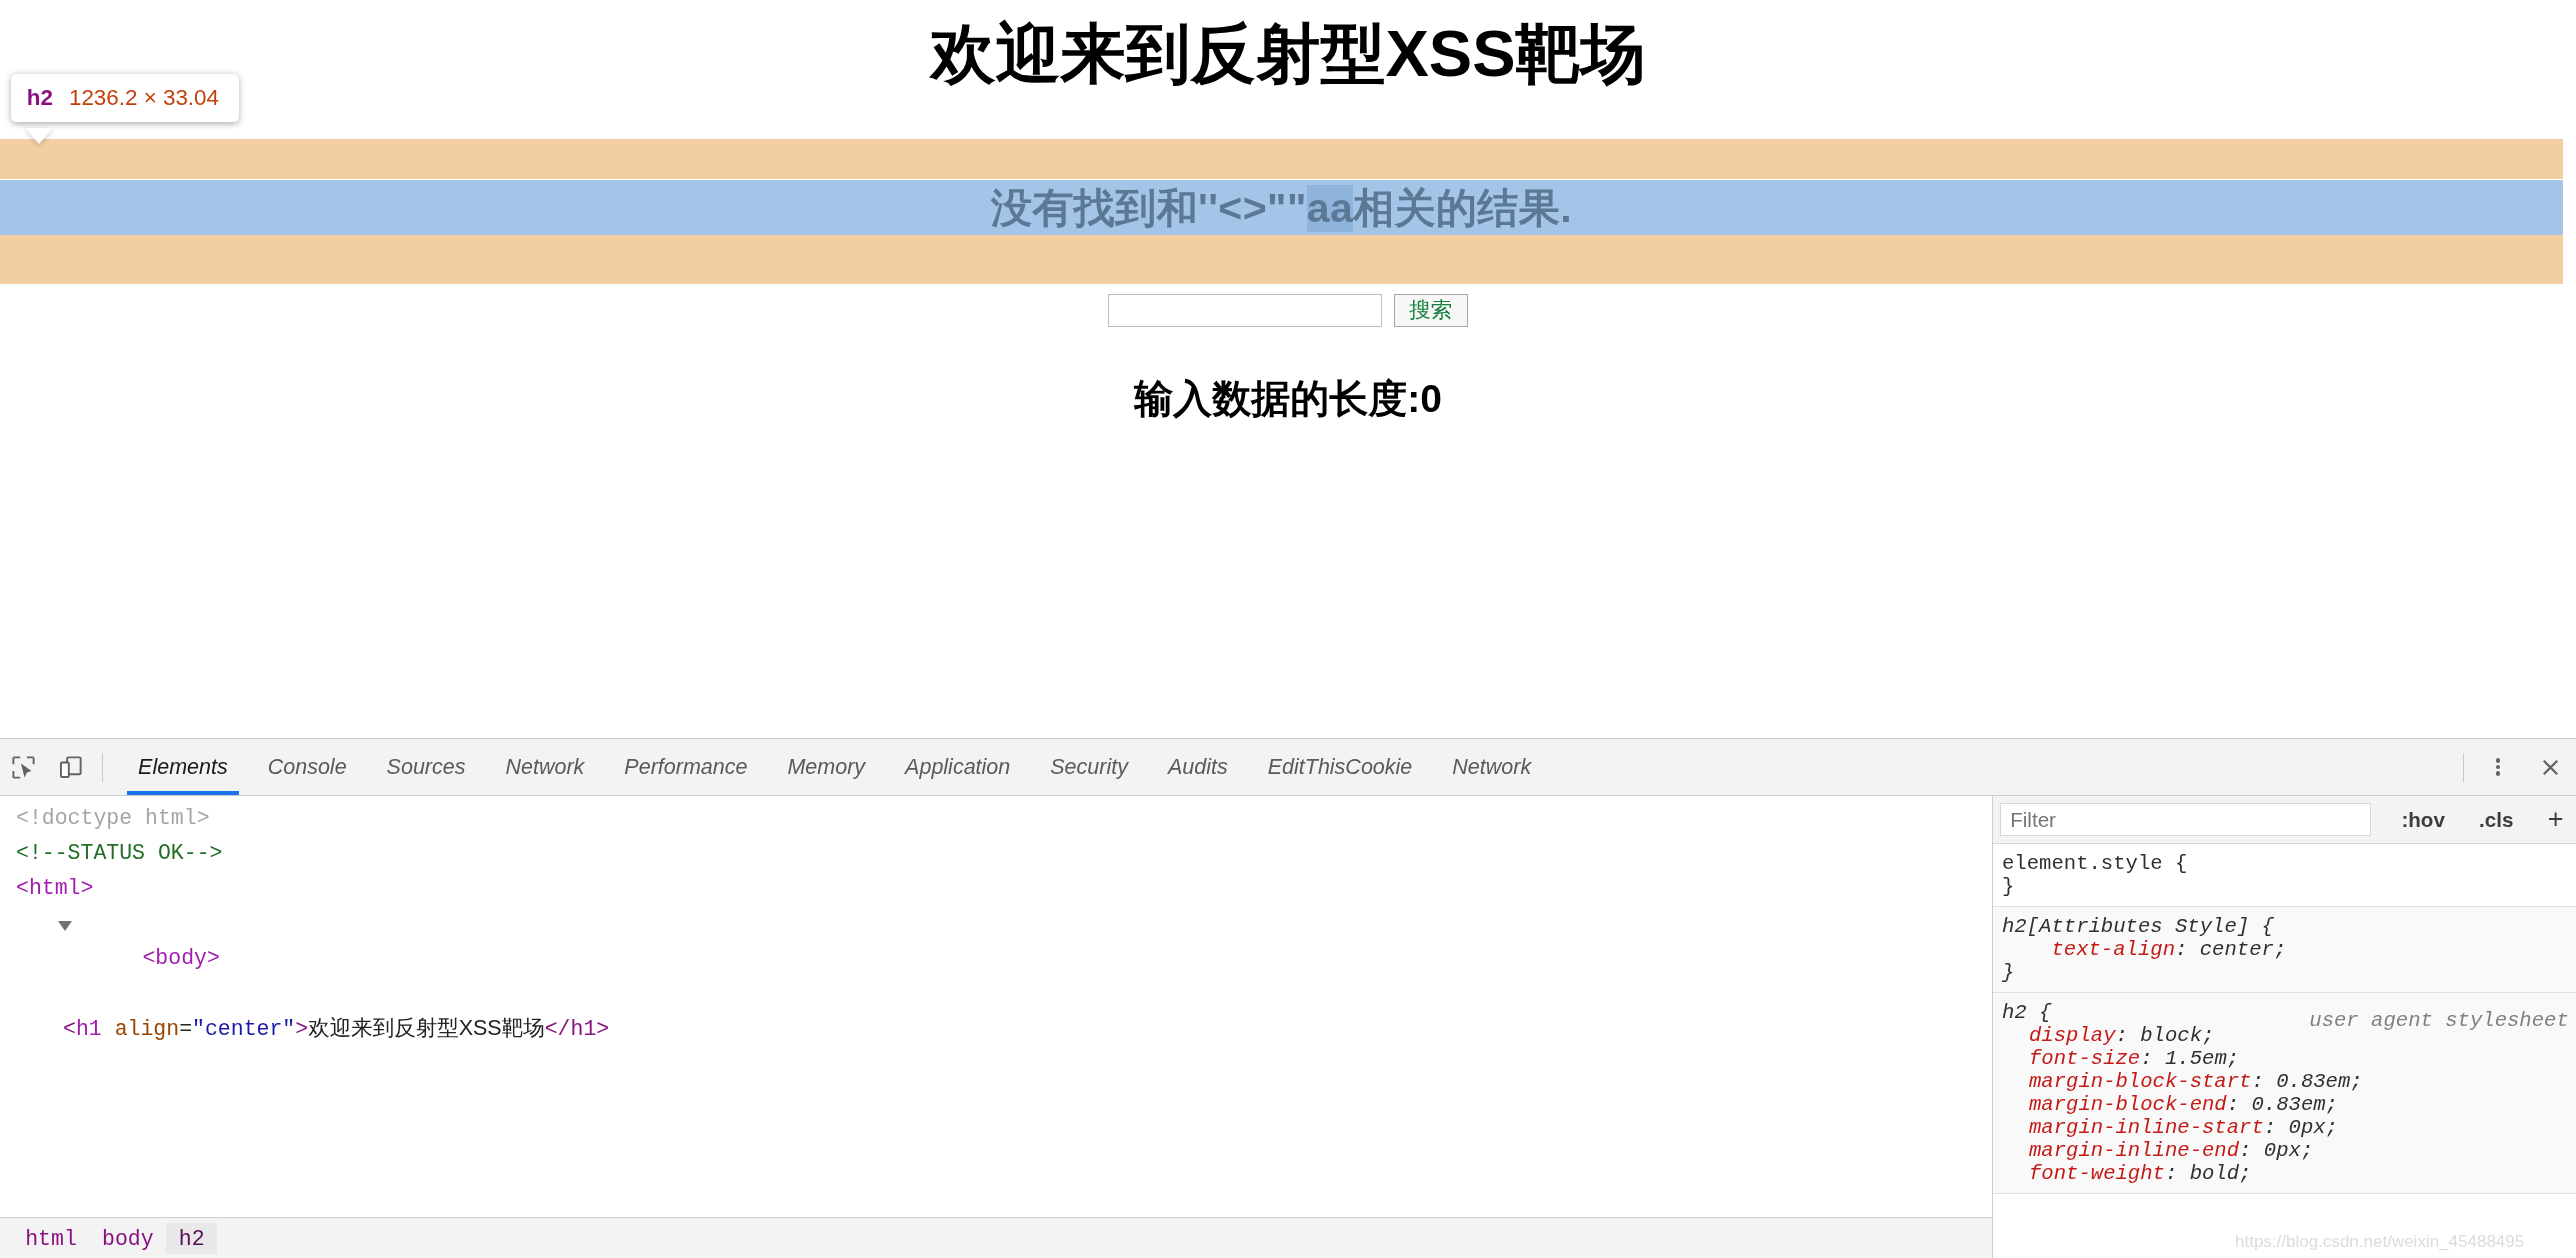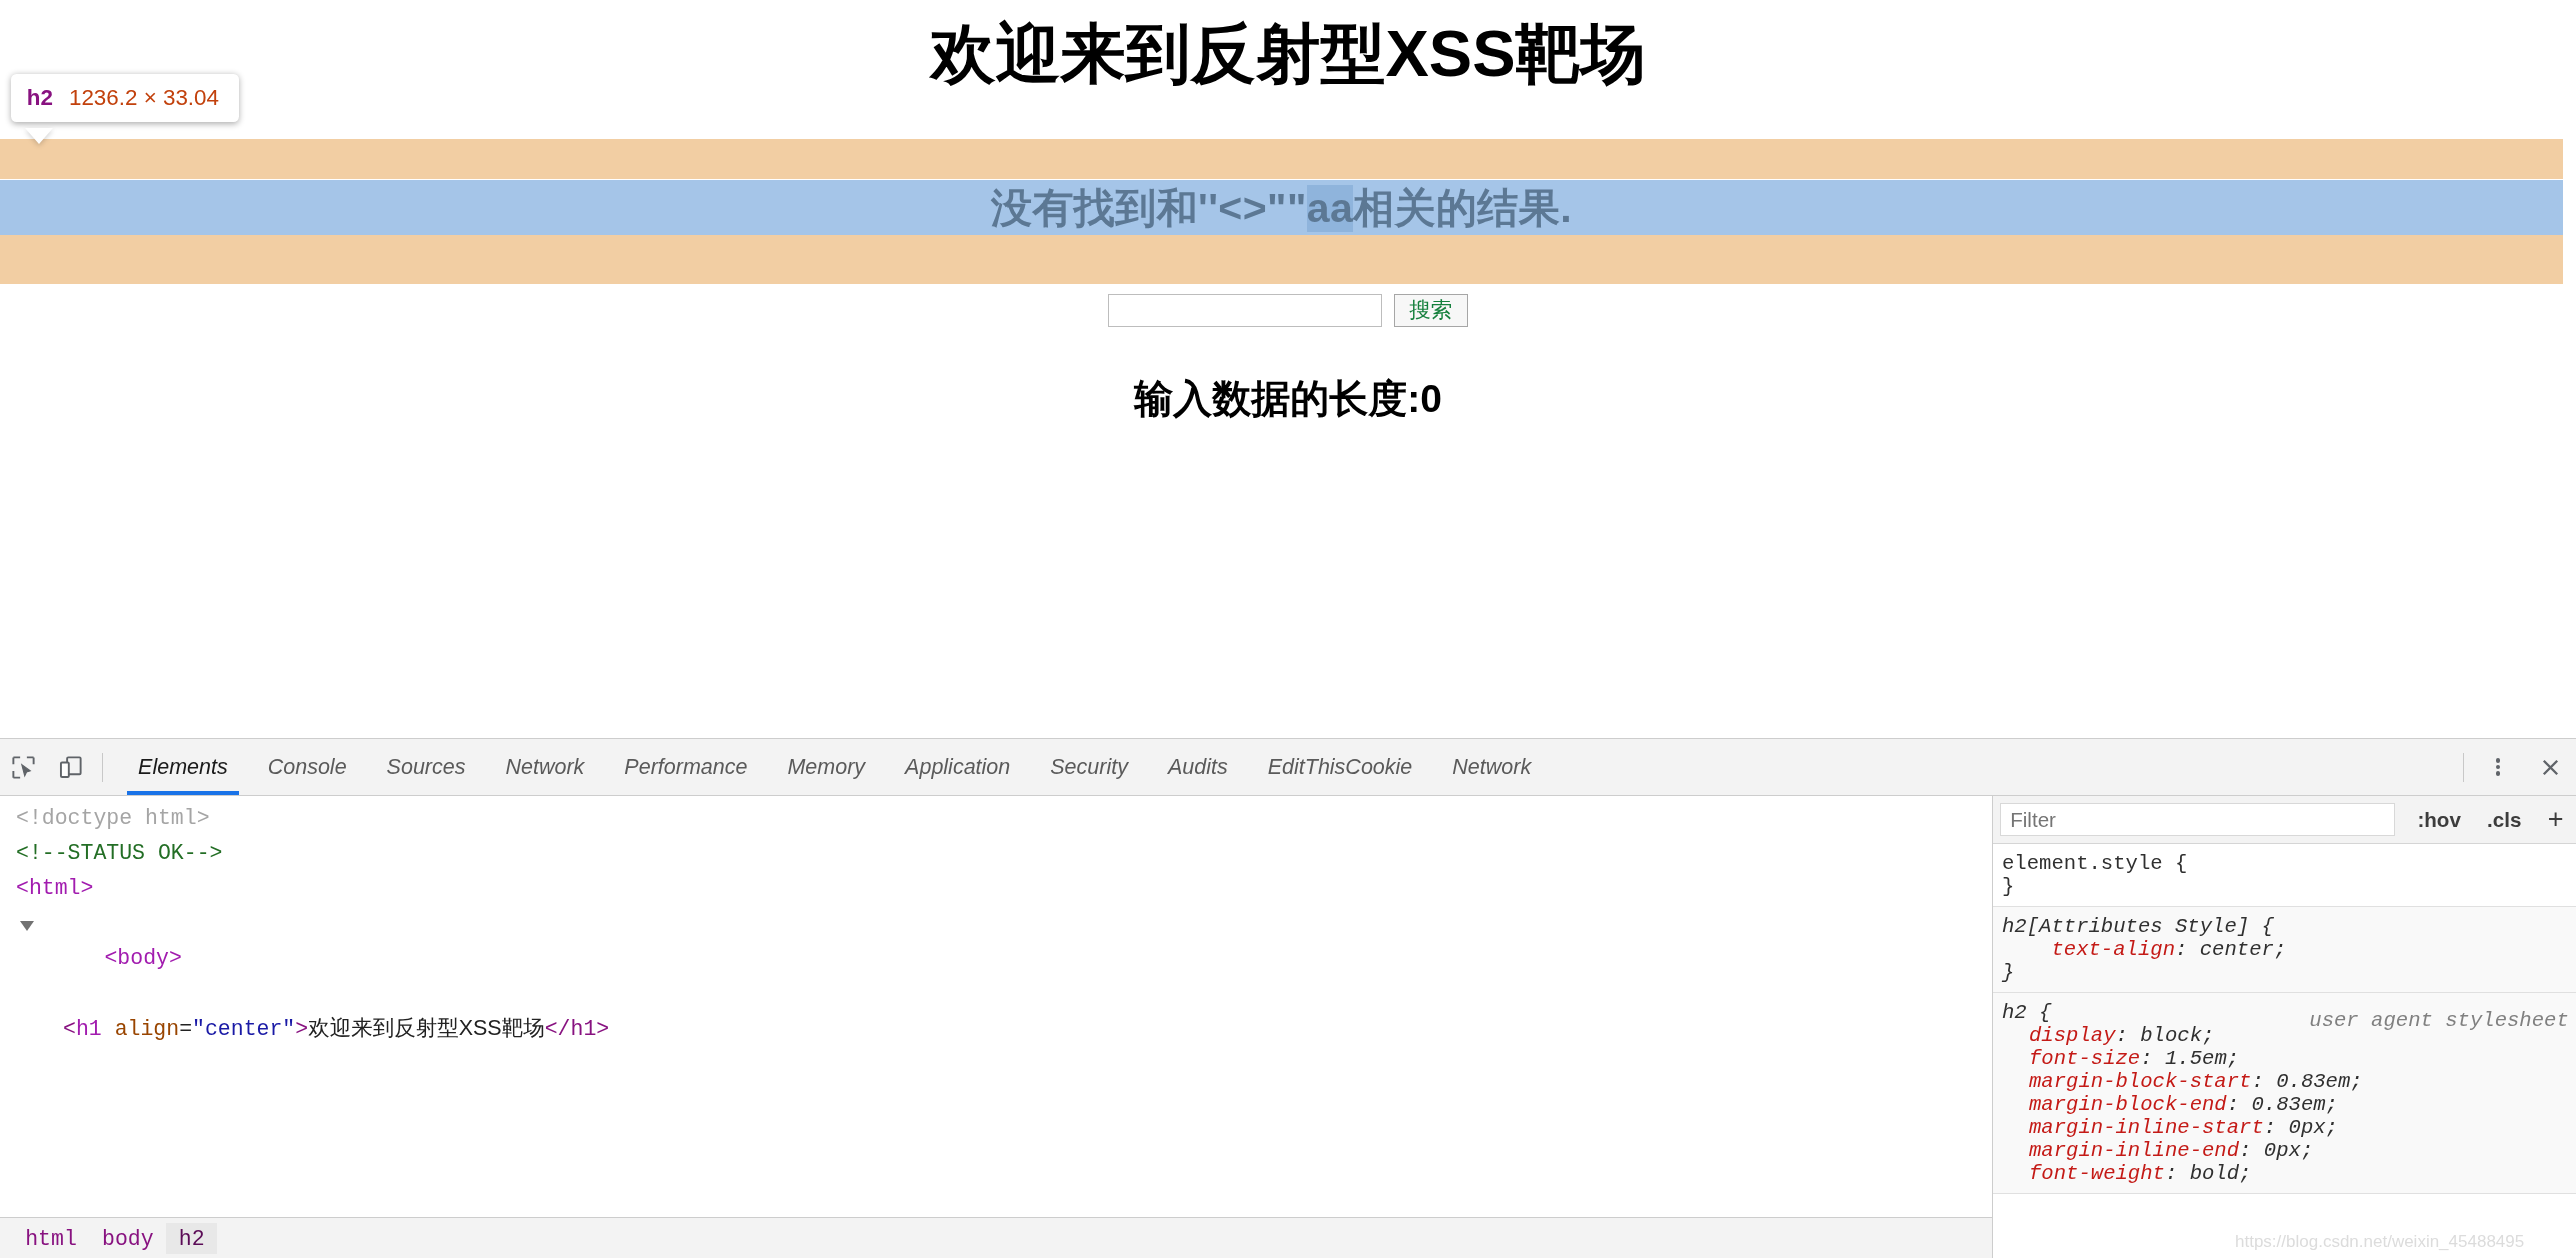--- a/index.html
+++ b/index.html
@@ -297,21 +297,21 @@
     height: 3.6px;
     background: #1a73e8;
   }
   #styles-filterbar {
     height: 48px;
     background: #f3f3f3;
     border-bottom: 0.9px solid #d5d5d5;
     display: flex;
     align-items: center;
     padding: 0 9px 0 7.2px;
-    gap: 19px;
+    gap: 27px;
   }
   #styles-filter-input {
     flex: 1;
     height: 33px;
     background: #ffffff;
     border: 0.9px solid #d8d8d8;
     font-size: 20.6px;
     padding: 0 9px;
     color: #8b8b8b;
     font-family: "Liberation Sans", sans-serif;
@@ -467,21 +467,21 @@
           <path d="M5 5 L19 19 M19 5 L5 19"></path>
         </svg>
       </div>
     </div>
   </div>
 
   <div id="dom-panel">
     <div class="dom-line"><span class="tok-doctype">&lt;!doctype html&gt;</span></div>
     <div class="dom-line"><span class="tok-comment">&lt;!--STATUS OK--&gt;</span></div>
     <div class="dom-line"><span class="tok-tag">&lt;html&gt;</span></div>
-    <div class="dom-line" style="padding-left:27px;">
+    <div class="dom-line" style="padding-left:27px;margin-left:38px;">
       <span class="caret-arrow expanded"></span><span class="tok-tag">&lt;body&gt;</span>
     </div>
     <div class="dom-line" style="padding-left:63px;"><span class="tok-punct">&lt;</span><span class="tok-tag">h1</span> <span class="tok-attr">align</span><span class="tok-mono">=</span><span class="tok-val">"center"</span><span class="tok-punct">&gt;</span><span class="tok-text">欢迎来到反射型XSS靶场</span><span class="tok-punct">&lt;/h1&gt;</span></div>
   </div>
 
   <div id="styles-panel">
     <div id="styles-filterbar">
       <input id="styles-filter-input" type="text" placeholder="Filter" style="">
       <span class="filter-pill">:hov</span>
       <span class="filter-pill">.cls</span>

